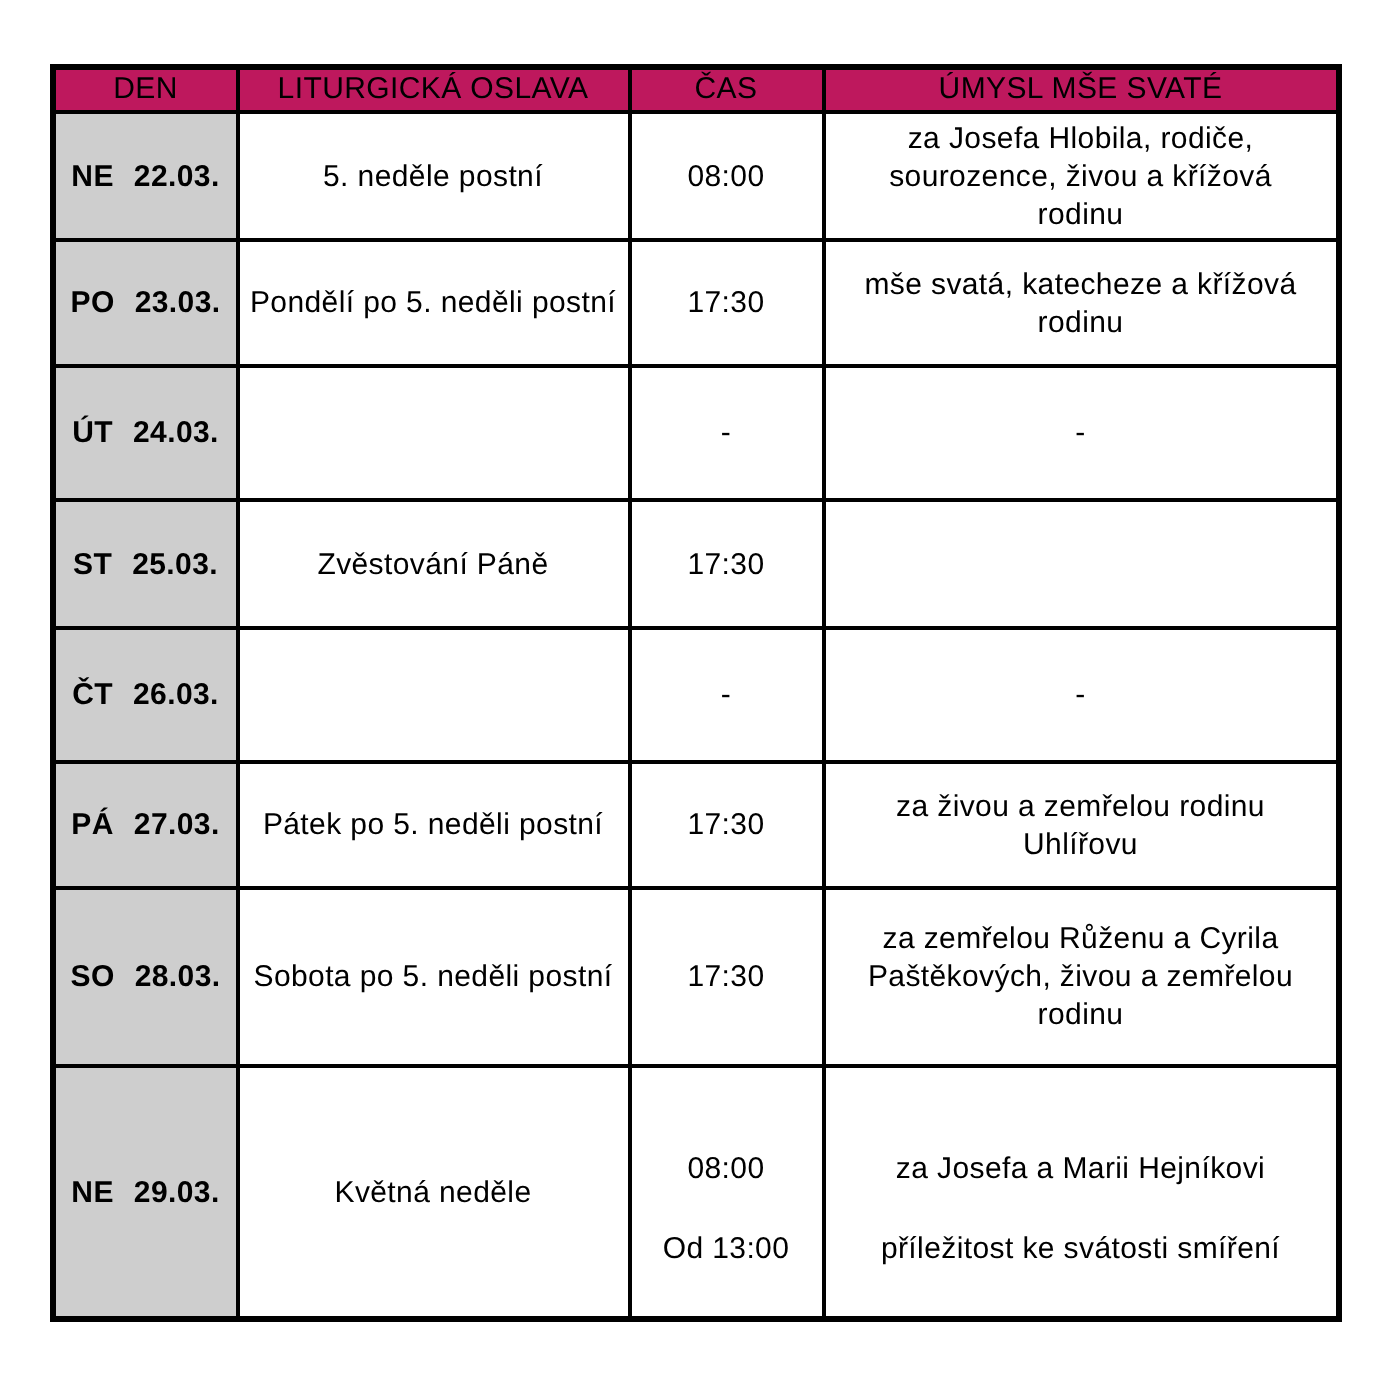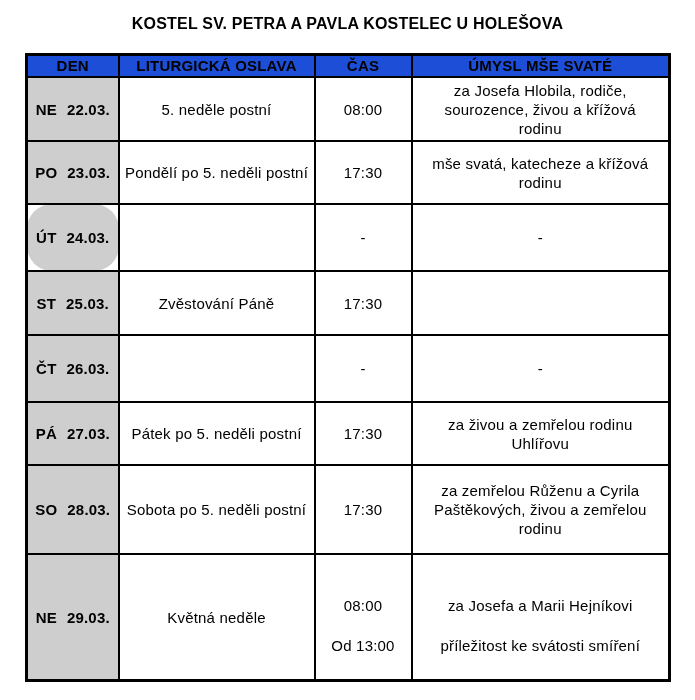--- a/index.html
+++ b/index.html
@@ -36,38 +36,38 @@
     border: 2px solid #000000;
     text-align: center;
     vertical-align: middle;
     font-size: 15px;
     letter-spacing: 0.2px;
     white-space: pre-line;
     padding: 2px 5px;
     overflow: hidden;
   }
   table.schedule th {
-    background: #1d4ed8;
-    font-weight: bold;
+    background: #be185d;
+    font-weight: normal;
     height: 20px;
     padding: 1px 2px;
     line-height: 18px;
   }
   td.day-cell {
     background: #cecece;
     font-weight: bold;
   }
   .day-wrap {
     display: flex;
     justify-content: center;
     gap: 10px;
   }
   tr.r1 td { height: 64px; }
   tr.r2 td { height: 63px; }
-  tr.r3 td { height: 67px; border-radius: 25px; }
+  tr.r3 td { height: 67px; }
   tr.r4 td { height: 64px; }
   tr.r5 td { height: 67px; }
   tr.r6 td { height: 59px; }
   tr.r7 td { height: 89px; }
   tr.r8 td { height: 84px; }
   td.top-align {
     vertical-align: top;
     padding-top: 21px;
   }
   .split {
@@ -80,21 +80,20 @@
   }
   td .split span { display: block; line-height: 19px; }
   td { line-height: 19px; }
 </style>
 </head>
 <body>
 
 <div class="page">
 
   <div class="titles">
-    <div class="title-line">KOSTEL SV. PETRA A PAVLA KOSTELEC U HOLEŠOVA</div>
   </div>
 
   <table class="schedule">
     <colgroup>
       <col style="width:92px">
       <col style="width:196px">
       <col style="width:97px">
       <col style="width:258px">
     </colgroup>
     <thead>

